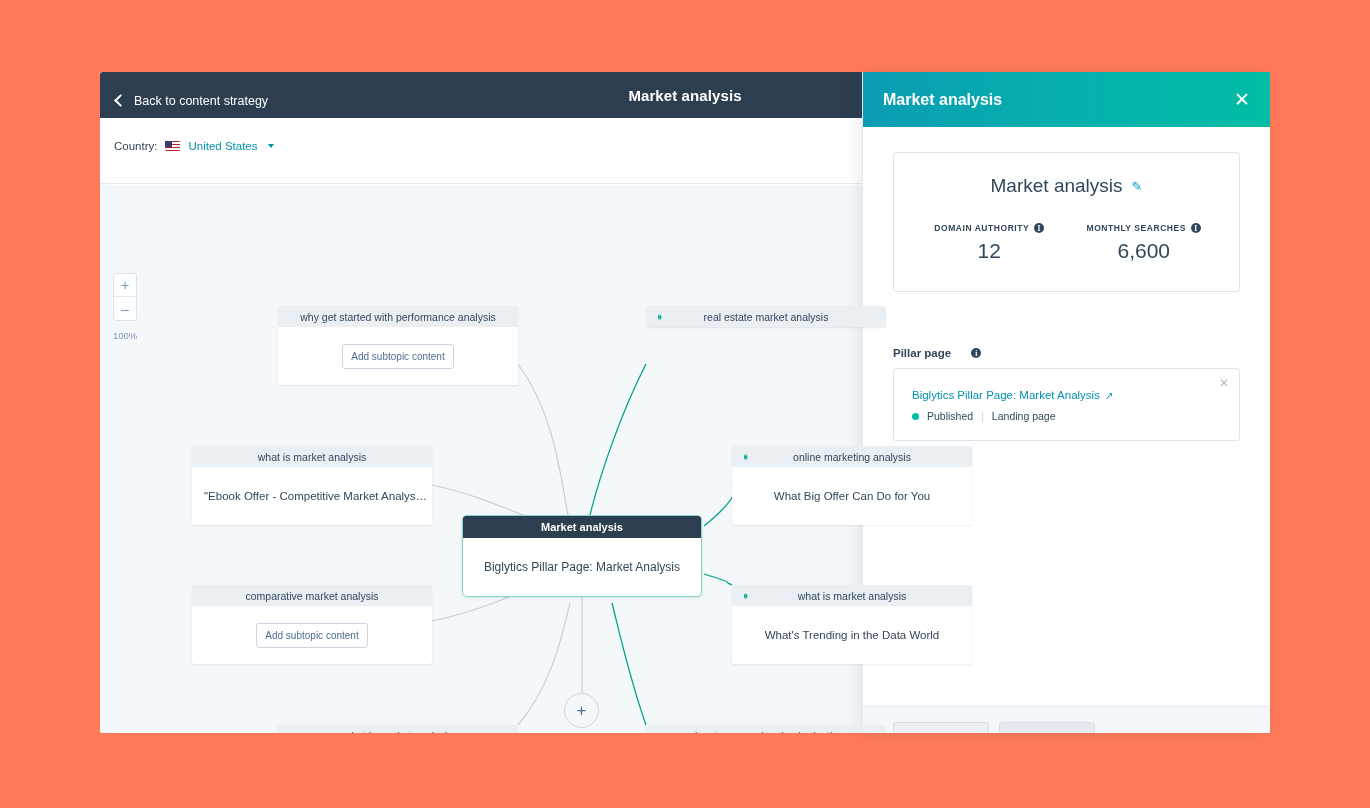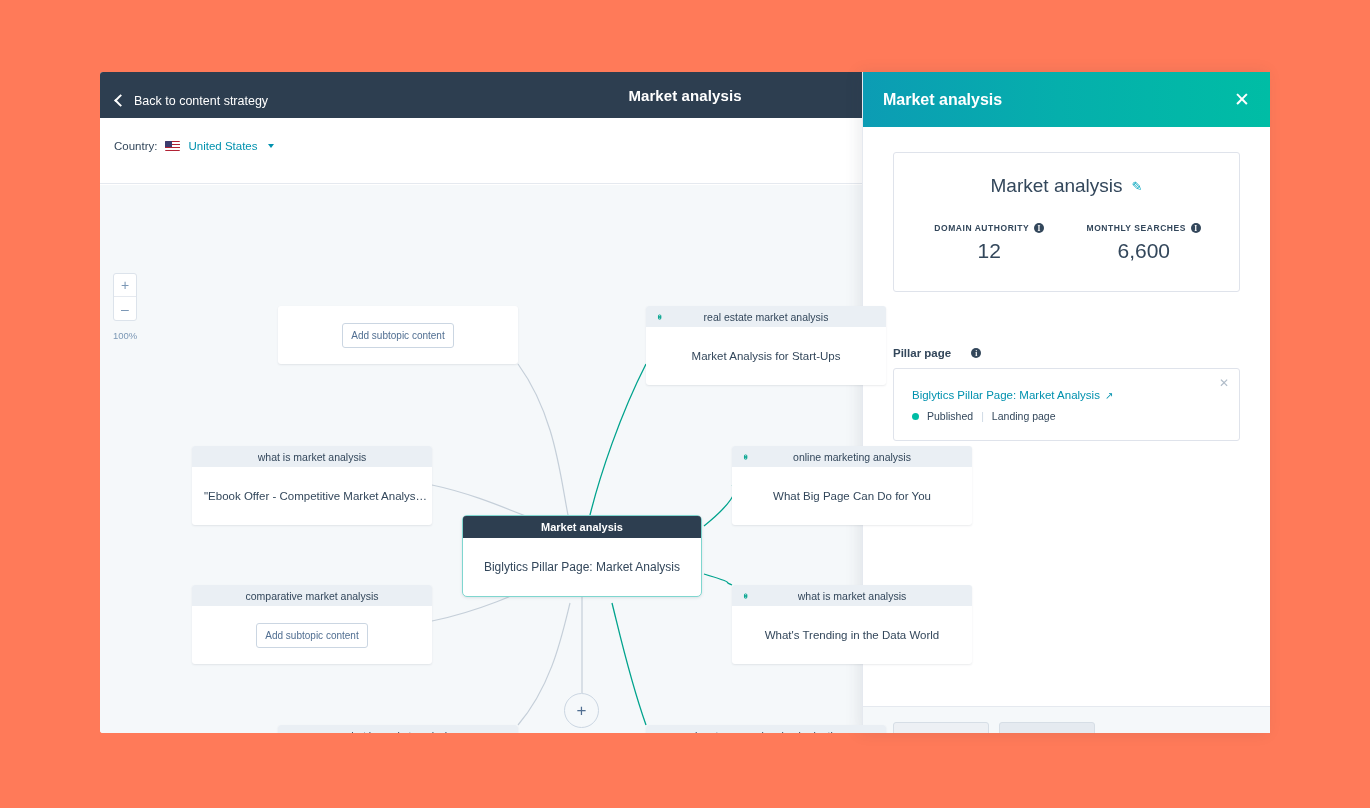--- a/index.html
+++ b/index.html
@@ -333,48 +333,48 @@
     </svg>
 
     <div id="zoom-ctl">
       <div id="zoom-in">+</div>
       <div id="zoom-out">–</div>
     </div>
     <div id="zoom-level">100%</div>
 
     <div id="nodes-host">
         <div class="node" style="left: 178px; top: 121px; width: 240px;">
+          <div class="node-head">
+            <span class="hd-text">why get started with performance analysis</span>
+          </div>
           <div class="node-body">
             <button class="add-sub-btn">Add subtopic content</button>
           </div>
         </div>
         <div class="node" style="left: 546px; top: 121px; width: 240px;">
           <div class="node-head">
             <span class="link-icon" style="transform: translateY(-50%) rotate(90deg);">⚭</span>
             <span class="hd-text">real estate market analysis</span>
           </div>
-          <div class="node-body">
-            <span class="body-text">Market Analysis for Start-Ups</span>
-          </div>
         </div>
         <div class="node" style="left: 92px; top: 261px; width: 240px;">
           <div class="node-head">
             <span class="hd-text">what is market analysis</span>
           </div>
           <div class="node-body">
             <span class="body-text">"Ebook Offer - Competitive Market Analys…</span>
           </div>
         </div>
         <div class="node" style="left: 632px; top: 261px; width: 240px;">
           <div class="node-head">
             <span class="link-icon" style="transform: translateY(-50%) rotate(90deg);">⚭</span>
             <span class="hd-text">online marketing analysis</span>
           </div>
           <div class="node-body">
-            <span class="body-text">What Big Page Can Do for You</span>
+            <span class="body-text">What Big Offer Can Do for You</span>
           </div>
         </div>
         <div class="node" style="left: 92px; top: 400px; width: 240px;">
           <div class="node-head">
             <span class="hd-text">comparative market analysis</span>
           </div>
           <div class="node-body">
             <button class="add-sub-btn">Add subtopic content</button>
           </div>
         </div>

